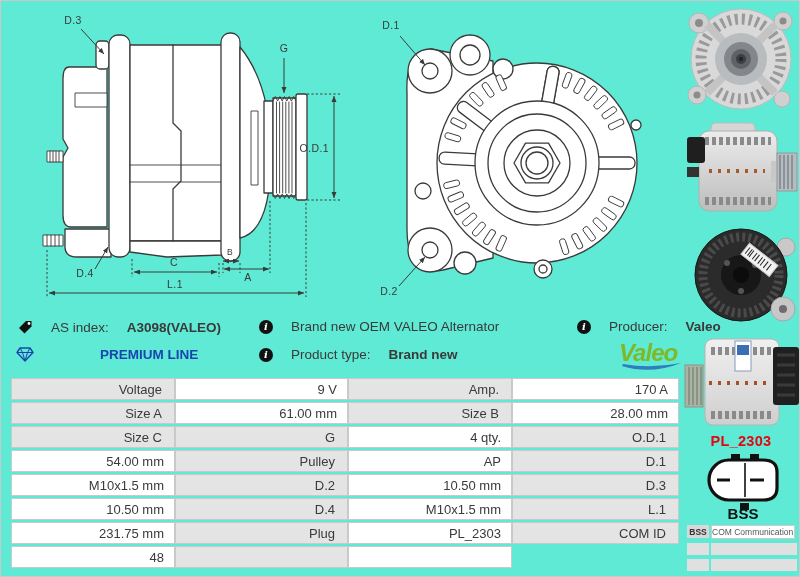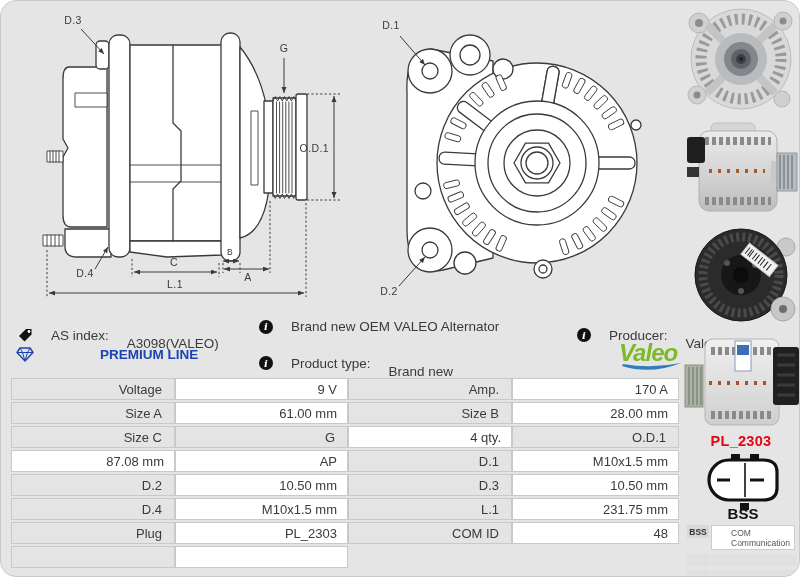--- a/index.html
+++ b/index.html
@@ -1,31 +1,31 @@
 <!DOCTYPE html>
 <html style="--premium-blue: #1b44b1; --plug-red: #e30613; --label-bg: #e4e4e4; --cell-border: #c9c9c9; --line: #3a3a3a;"><head>
 <meta charset="utf-8">
 <style>
   html,body{margin:0;padding:0;background:#fff;}
-  .page{position:relative;width:798px;height:575px;border:1px solid #c9c9c9;border-radius:16px;
-        background:#e5e5e5;overflow:hidden;font-family:"Liberation Sans",sans-serif;color:#3a3a3a;}
+  .page{position:relative;width:798px;height:575px;border:1px solid #c9c9c9;border-radius:0;
+        background:#5eead4;overflow:hidden;font-family:"Liberation Sans",sans-serif;color:#3a3a3a;}
   .abs{position:absolute;}
 
   
   .ln{stroke:var(--line,#3a3a3a);stroke-width:1.3;fill:none;stroke-linejoin:round;stroke-linecap:round;}
   .shp{stroke:var(--line,#3a3a3a);stroke-width:1.3;fill:#fff;stroke-linejoin:round;}
   .thin{stroke-width:.9;}
   .dim{stroke:var(--line,#3a3a3a);stroke-width:1;fill:none;}
   .dot{stroke:var(--line,#3a3a3a);stroke-width:1;fill:none;stroke-dasharray:2.2 2.2;}
   .dlabel{font-size:10.5px;fill:#3a3a3a;letter-spacing:.4px;font-family:"Liberation Sans",sans-serif;}
   .dlabel.small{font-size:8.5px;}
 
   
   .info-item{position:absolute;display:flex;align-items:center;gap:18px;font-size:13.5px;white-space:nowrap;}
-  .b{font-weight:normal;margin-top:17px;}
+  .b{font-weight:bold;}
   .info-icon{display:inline-flex;align-items:center;justify-content:center;width:14px;height:14px;
              border-radius:50%;background:#111;color:#fff;font-size:10px;font-weight:bold;
              font-family:"DejaVu Serif",serif;font-style:italic;flex:0 0 auto;}
   .premium{color:var(--premium-blue,#1b44b1);font-weight:bold;margin-left:48px;}
 
   
   .spec-table{position:absolute;left:10px;top:377px;display:grid;
               grid-template-columns:164px 173px 164px 167px;grid-auto-rows:22px;row-gap:2px;column-gap:0;}
   .cell{box-sizing:border-box;border:1px solid var(--cell-border,#c9c9c9);font-size:13px;
         display:flex;align-items:center;justify-content:flex-end;padding-right:10px;overflow:hidden;}
@@ -34,22 +34,22 @@
 
   
   .plug-code{position:absolute;left:684px;top:432px;width:112px;text-align:center;
              font-weight:bold;font-size:14.5px;color:var(--plug-red,#e30613);letter-spacing:.3px;}
   .bss-label{position:absolute;left:686px;top:504px;width:112px;text-align:center;
              font-weight:bold;font-size:15px;color:#111;}
   .com-table{position:absolute;left:686px;top:524px;width:112px;font-size:8.5px;}
   .com-row{display:flex;gap:2px;margin-bottom:4px;}
   .com-key{width:22px;height:13px;background:#d8d8d8;display:flex;align-items:center;
            justify-content:center;font-weight:bold;color:#333;}
-  .com-val{width:84px;height:25px;background:#fff;border:1px solid #ccc;display:flex;
-           align-items:center;padding-left:19px;color:#555;box-sizing:border-box;}
+  .com-val{width:84px;height:14px;background:#fff;border:1px solid #ccc;display:flex;
+           align-items:center;padding-left:0;color:#555;box-sizing:border-box;}
   .com-empty-key{width:22px;height:12px;background:#e0e0e0;}
   .com-empty-val{width:86px;height:12px;background:#e0e0e0;}
 
   .valeo-logo{position:absolute;left:616px;top:336px;width:68px;height:38px;}
 </style>
 </head>
 <body>
 
 <div class="page">
 
@@ -241,21 +241,22 @@
     <div class="cell label">Size A</div>
     <div class="cell value">61.00 mm</div>
     <div class="cell label">Size B</div>
     <div class="cell value">28.00 mm</div>
 
     <div class="cell label">Size C</div>
     <div class="cell label">G</div>
     <div class="cell value">4 qty.</div>
 
     <div class="cell label">O.D.1</div>
-    <div class="cell value">87.08 mm</div>
+    <div class="cell value">54.00 mm</div>
+    <div class="cell label">Pulley</div>
     <div class="cell value">AP</div>
 
     <div class="cell label">D.1</div>
     <div class="cell value">M10x1.5 mm</div>
     <div class="cell label">D.2</div>
     <div class="cell value">10.50 mm</div>
 
     <div class="cell label">D.3</div>
     <div class="cell value">10.50 mm</div>
     <div class="cell label">D.4</div>

